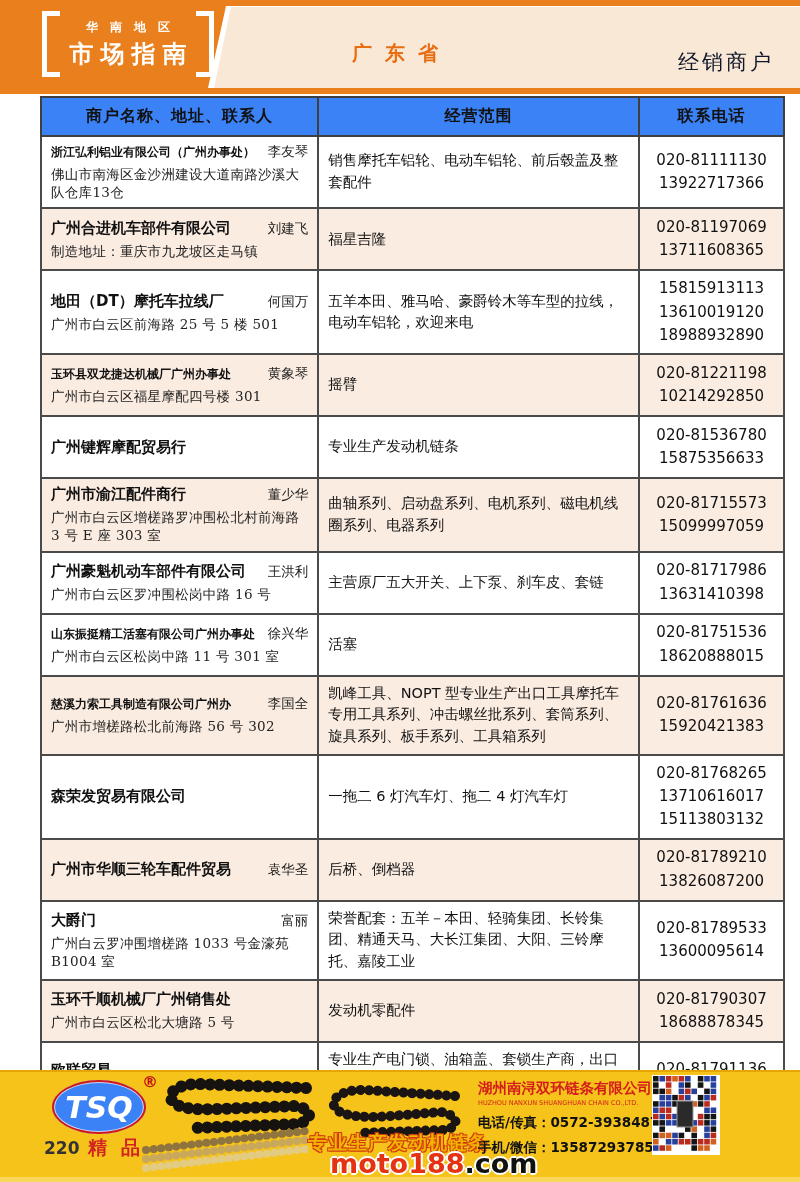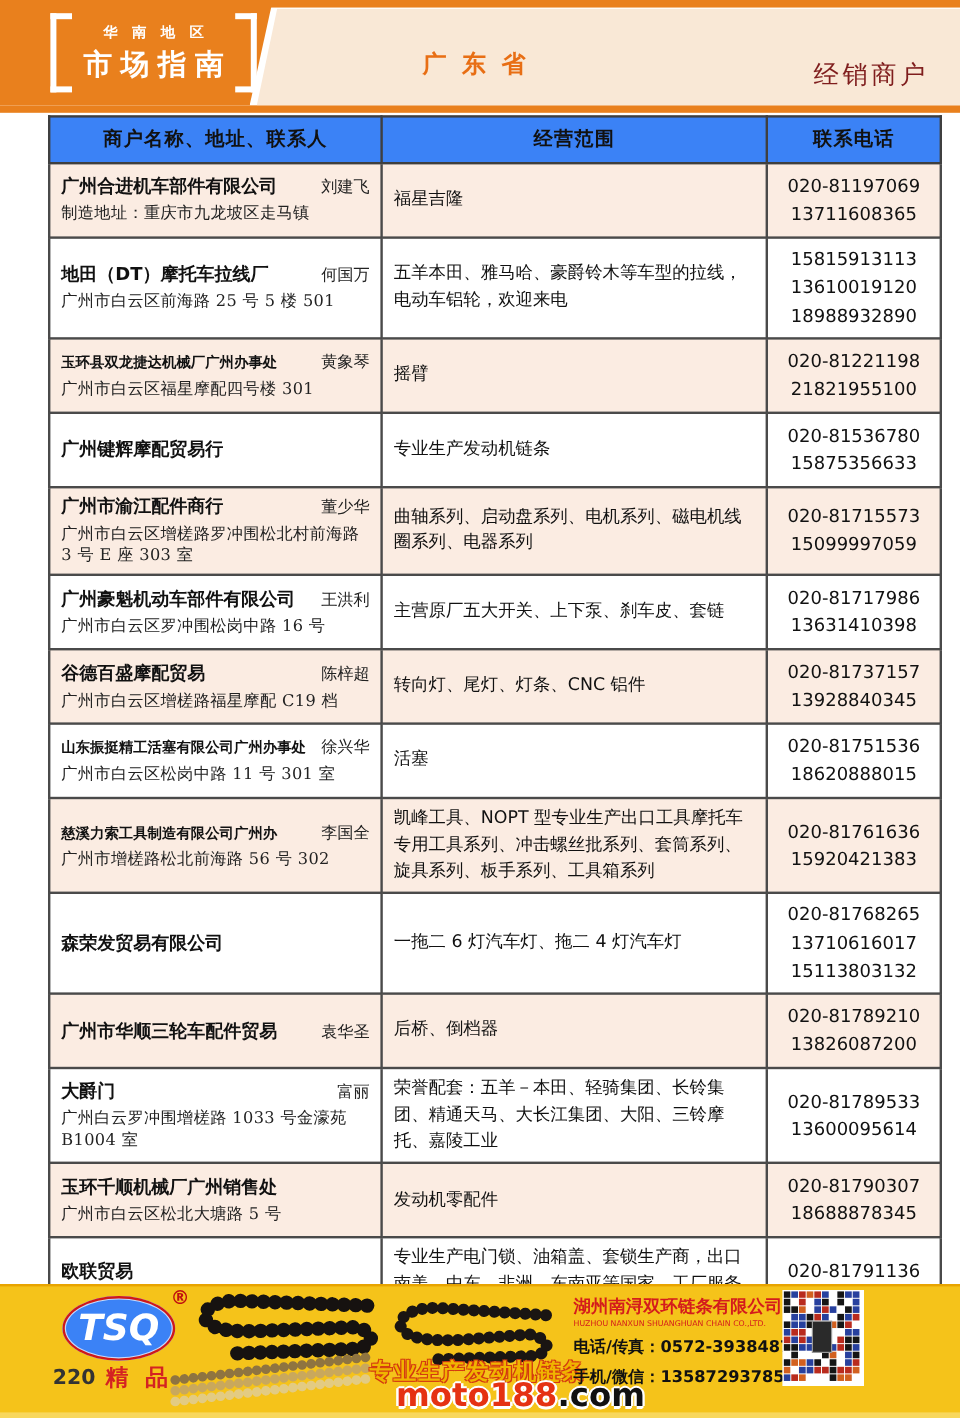--- a/index.html
+++ b/index.html
@@ -14,21 +14,21 @@
   .cream-panel{position:absolute;left:214px;top:7px;right:0;bottom:0;background:#f9e8d6;
     clip-path:polygon(17px 0,100% 0,100% 100%,0 100%);}
   .logo{position:absolute;left:42px;top:11px;width:172px;height:66px;color:#fff;}
   .bracket-l{position:absolute;left:0;top:0;width:13px;height:56px;
     border-left:5px solid #fff;border-top:5px solid #fff;border-bottom:5px solid #fff;}
   .bracket-r{position:absolute;right:0;top:0;width:13px;height:56px;
     border-right:5px solid #fff;border-top:5px solid #fff;border-bottom:5px solid #fff;}
   .logo-line1{margin:8px 0 2px 0;text-align:center;font-size:12px;font-weight:bold;letter-spacing:12px;text-indent:12px;}
   .logo-line2{text-align:center;font-size:24px;font-weight:bold;letter-spacing:7px;text-indent:7px;}
   .province{position:absolute;left:352px;top:40px;color:#e86e14;font-size:20px;font-weight:bold;letter-spacing:13px;white-space:nowrap;}
-  .section{position:absolute;right:26px;top:48px;color:#7f1d1d;font-size:21px;letter-spacing:3px;white-space:nowrap;}
+  .section{position:absolute;right:26px;top:48px;color:#0f172a;font-size:21px;letter-spacing:3px;white-space:nowrap;}
   .rule{height:6px;background:#e9801d;}
   
   .content{padding:2px 15px 0 40px;}
   table.dealers{width:100%;border-collapse:collapse;table-layout:fixed;border:2px solid #3f3f3f;}
   table.dealers col.c1{width:37.3%;} table.dealers col.c2{width:43.2%;} table.dealers col.c3{width:19.5%;}
   table.dealers th{background:#3b82f6;border:2px solid #3f3f3f;font-size:16px;color:#111;
     padding:8px 2px;font-weight:bold;letter-spacing:1px;}
   table.dealers td{border:2px solid #4a4a4a;padding:6px 9px;vertical-align:middle;height:48px;}
   tr.alt{background:#fbece2;}
   .biz-line1{display:flex;justify-content:space-between;align-items:baseline;}
@@ -84,20 +84,34 @@
         <col class="c3">
       </colgroup>
     <thead>
       <tr>
         <th>商户名称、地址、联系人</th>
         <th>经营范围</th>
         <th>联系电话</th>
       </tr>
     </thead>
     <tbody>
+        <tr>
+          <td class="cell-biz">
+            <div class="biz-line1">
+              <span class="biz-name small">浙江弘利铝业有限公司（广州办事处）</span>
+              <span class="biz-contact">李友琴</span>
+            </div>
+            <div class="biz-addr">佛山市南海区金沙洲建设大道南路沙溪大队仓库13仓</div>
+          </td>
+          <td class="cell-scope">销售摩托车铝轮、电动车铝轮、前后毂盖及整套配件</td>
+          <td class="cell-phone">
+            <div>020-81111130</div>
+            <div>13922717366</div>
+          </td>
+        </tr>
         <tr class="alt">
           <td class="cell-biz">
             <div class="biz-line1">
               <span class="biz-name">广州合进机车部件有限公司</span>
               <span class="biz-contact">刘建飞</span>
             </div>
             <div class="biz-addr">制造地址：重庆市九龙坡区走马镇</div>
           </td>
           <td class="cell-scope">福星吉隆</td>
           <td class="cell-phone">
@@ -124,21 +138,21 @@
           <td class="cell-biz">
             <div class="biz-line1">
               <span class="biz-name small">玉环县双龙捷达机械厂广州办事处</span>
               <span class="biz-contact">黄象琴</span>
             </div>
             <div class="biz-addr">广州市白云区福星摩配四号楼 301</div>
           </td>
           <td class="cell-scope">摇臂</td>
           <td class="cell-phone">
             <div>020-81221198</div>
-            <div>21821955100</div>
+            <div>10214292850</div>
           </td>
         </tr>
         <tr>
           <td class="cell-biz">
             <div class="biz-line1">
               <span class="biz-name">广州键辉摩配贸易行</span>
             </div>
           </td>
           <td class="cell-scope">专业生产发动机链条</td>
           <td class="cell-phone">
@@ -165,34 +179,20 @@
             <div class="biz-line1">
               <span class="biz-name">广州豪魁机动车部件有限公司</span>
               <span class="biz-contact">王洪利</span>
             </div>
             <div class="biz-addr">广州市白云区罗冲围松岗中路 16 号</div>
           </td>
           <td class="cell-scope">主营原厂五大开关、上下泵、刹车皮、套链</td>
           <td class="cell-phone">
             <div>020-81717986</div>
             <div>13631410398</div>
-          </td>
-        </tr>
-        <tr class="alt">
-          <td class="cell-biz">
-            <div class="biz-line1">
-              <span class="biz-name">谷德百盛摩配贸易</span>
-              <span class="biz-contact">陈梓超</span>
-            </div>
-            <div class="biz-addr">广州市白云区增槎路福星摩配 C19 档</div>
-          </td>
-          <td class="cell-scope">转向灯、尾灯、灯条、CNC 铝件</td>
-          <td class="cell-phone">
-            <div>020-81737157</div>
-            <div>13928840345</div>
           </td>
         </tr>
         <tr>
           <td class="cell-biz">
             <div class="biz-line1">
               <span class="biz-name small">山东振挺精工活塞有限公司广州办事处</span>
               <span class="biz-contact">徐兴华</span>
             </div>
             <div class="biz-addr">广州市白云区松岗中路 11 号 301 室</div>
           </td>

